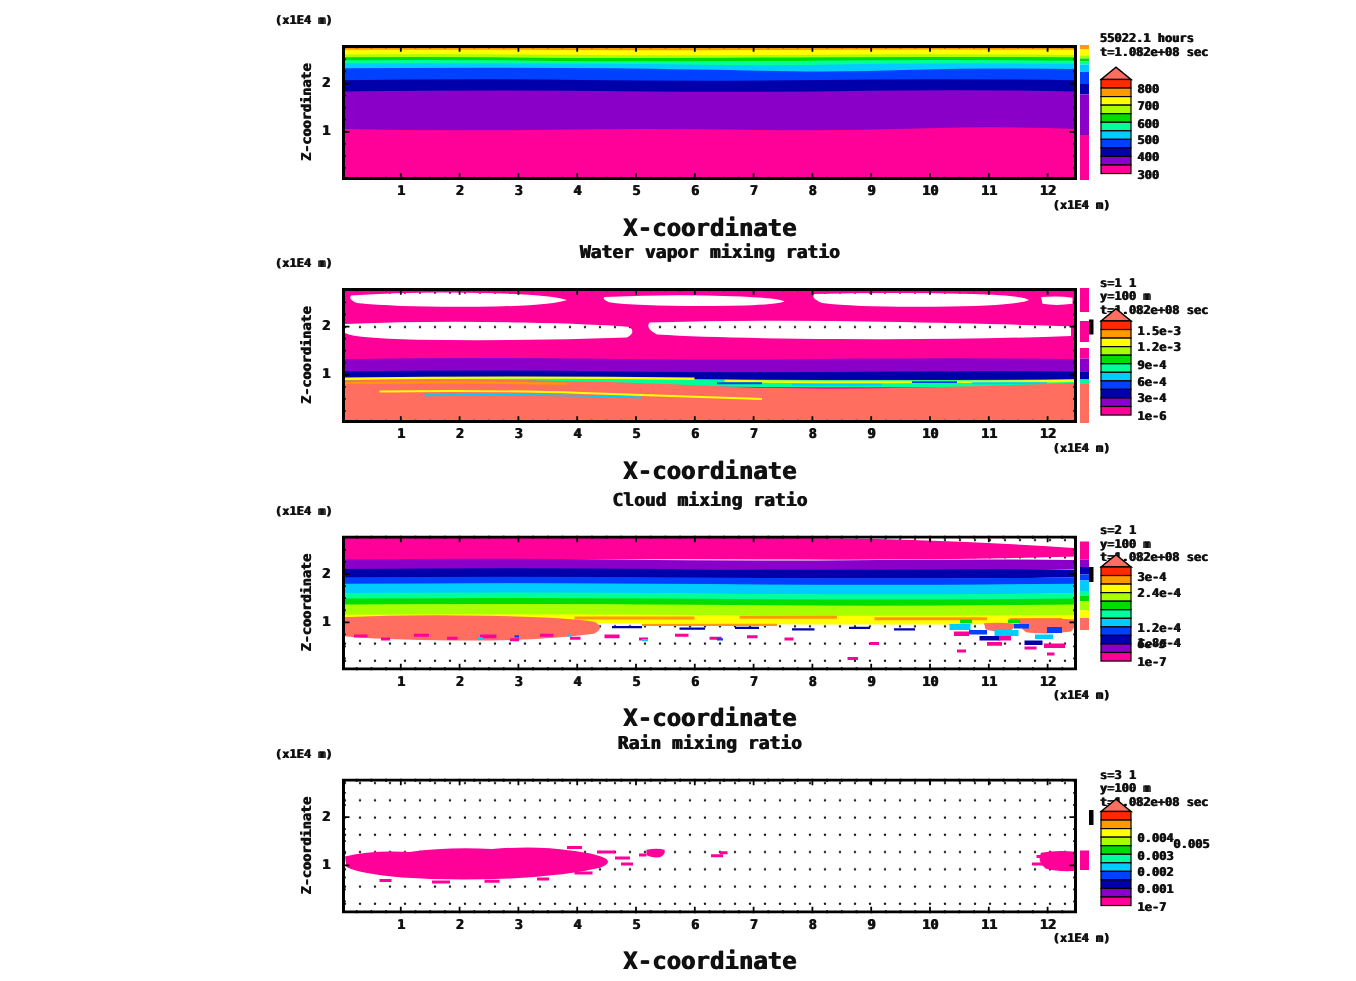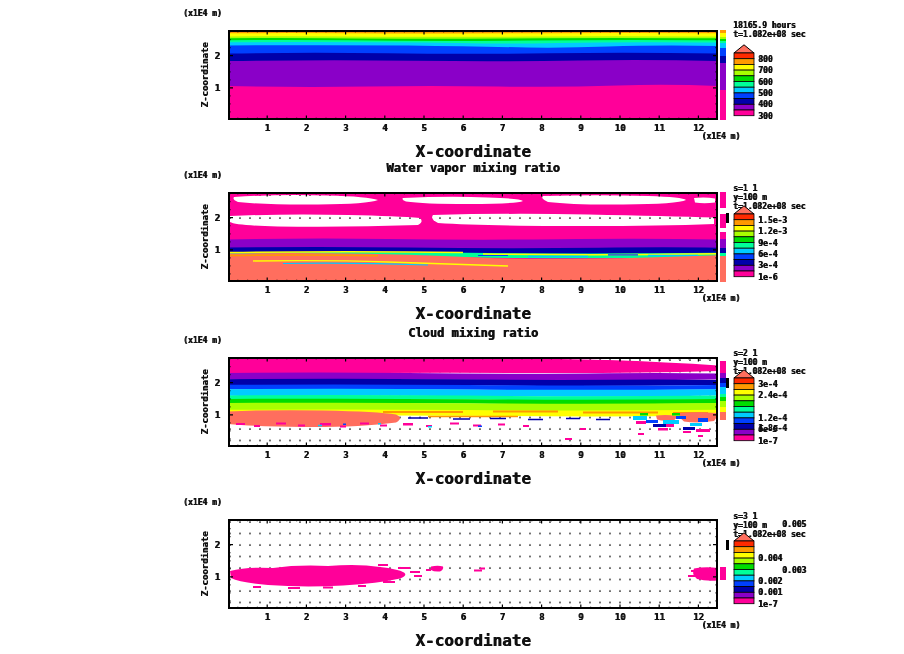--- a/index.html
+++ b/index.html
@@ -155,20 +155,21 @@
     </g>
   </g>
 <g stroke="#000" stroke-width="1.2">
         <path d="M9.8,0 V2.2 M9.8,87.8 V90 M19.6,0 V2.2 M19.6,87.8 V90 M29.4,0 V2.2 M29.4,87.8 V90 M39.2,0 V4.5 M39.2,85.5 V90 M49,0 V2.2 M49,87.8 V90 M58.8,0 V2.2 M58.8,87.8 V90 M68.6,0 V2.2 M68.6,87.8 V90 M78.4,0 V4.5 M78.4,85.5 V90 M88.2,0 V2.2 M88.2,87.8 V90 M98,0 V2.2 M98,87.8 V90 M107.8,0 V2.2 M107.8,87.8 V90 M117.6,0 V4.5 M117.6,85.5 V90 M127.4,0 V2.2 M127.4,87.8 V90 M137.2,0 V2.2 M137.2,87.8 V90 M147,0 V2.2 M147,87.8 V90 M156.8,0 V4.5 M156.8,85.5 V90 M166.6,0 V2.2 M166.6,87.8 V90 M176.4,0 V2.2 M176.4,87.8 V90 M186.2,0 V2.2 M186.2,87.8 V90 M196,0 V4.5 M196,85.5 V90 M205.8,0 V2.2 M205.8,87.8 V90 M215.6,0 V2.2 M215.6,87.8 V90 M225.4,0 V2.2 M225.4,87.8 V90 M235.2,0 V4.5 M235.2,85.5 V90 M245,0 V2.2 M245,87.8 V90 M254.8,0 V2.2 M254.8,87.8 V90 M264.6,0 V2.2 M264.6,87.8 V90 M274.4,0 V4.5 M274.4,85.5 V90 M284.2,0 V2.2 M284.2,87.8 V90 M294,0 V2.2 M294,87.8 V90 M303.8,0 V2.2 M303.8,87.8 V90 M313.6,0 V4.5 M313.6,85.5 V90 M323.4,0 V2.2 M323.4,87.8 V90 M333.2,0 V2.2 M333.2,87.8 V90 M343,0 V2.2 M343,87.8 V90 M352.8,0 V4.5 M352.8,85.5 V90 M362.6,0 V2.2 M362.6,87.8 V90 M372.4,0 V2.2 M372.4,87.8 V90 M382.2,0 V2.2 M382.2,87.8 V90 M392,0 V4.5 M392,85.5 V90 M401.8,0 V2.2 M401.8,87.8 V90 M411.6,0 V2.2 M411.6,87.8 V90 M421.4,0 V2.2 M421.4,87.8 V90 M431.2,0 V4.5 M431.2,85.5 V90 M441,0 V2.2 M441,87.8 V90 M450.8,0 V2.2 M450.8,87.8 V90 M460.6,0 V2.2 M460.6,87.8 V90 M470.4,0 V4.5 M470.4,85.5 V90 M480.2,0 V2.2 M480.2,87.8 V90 M0,81.96428571428571 H2.5 M487.5,81.96428571428571 H490 M0,73.92857142857143 H2.5 M487.5,73.92857142857143 H490 M0,65.89285714285714 H2.5 M487.5,65.89285714285714 H490 M0,57.857142857142854 H5 M485,57.857142857142854 H490 M0,49.82142857142857 H2.5 M487.5,49.82142857142857 H490 M0,41.78571428571428 H2.5 M487.5,41.78571428571428 H490 M0,33.74999999999999 H2.5 M487.5,33.74999999999999 H490 M0,25.714285714285708 H5 M485,25.714285714285708 H490 M0,17.678571428571416 H2.5 M487.5,17.678571428571416 H490 M0,9.642857142857139 H2.5 M487.5,9.642857142857139 H490 M0,1.607142857142847 H2.5 M487.5,1.607142857142847 H490 "></path>
       </g>
       <rect x="1" y="1" width="488" height="88" fill="none" stroke="#000" stroke-width="2"></rect>
     </svg>
 <div class="xunit ds" style="top:459px">(x1E4 m)</div>
 <div class="xlab ds" style="top:469px">X-coordinate</div>
 
+<div class="title ds" style="top:488px">Rain mixing ratio</div>
 <div class="yunit ds" style="top:498px">(x1E4 m)</div>
 <div class="ylab ds" style="top:559px">Z-coordinate</div>
 <svg class="plot" style="top:519px" viewBox="0 0 490 90" preserveAspectRatio="none">
   <g>
     <rect width="490" height="90" fill="url(#dots)"></rect>
     <path d="M2,52 Q20,47.5 45,49 Q70,45.5 100,47 Q130,44.5 152,48 Q170,50 176,53.5 Q180,56.5 172,59.5 Q150,64.5 115,66.5 Q75,68.5 40,66 Q12,63.5 3,59 Z" fill="#FF0099"></path>
     <g>
       <rect x="150" y="45" width="10" height="2" fill="#FF0099"></rect>
       <rect x="170" y="48" width="12" height="2" fill="#FF0099"></rect>
       <rect x="182" y="52" width="10" height="2" fill="#FF0099"></rect>
@@ -203,21 +204,21 @@
     <div class="xtick ds" style="left: 451.2px; top: 123px;">6</div>
     <div class="xtick ds" style="left: 490.4px; top: 123px;">7</div>
     <div class="xtick ds" style="left: 529.6px; top: 123px;">8</div>
     <div class="xtick ds" style="left: 568.8px; top: 123px;">9</div>
     <div class="xtick ds" style="left: 608px; top: 123px;">10</div>
     <div class="xtick ds" style="left: 647.2px; top: 123px;">11</div>
     <div class="xtick ds" style="left: 686.4px; top: 123px;">12</div>
     <div class="ytickl ds" style="top: 82.8571px;">1</div>
     <div class="ytickl ds" style="top: 50.7143px;">2</div>
     <div class="lhead" style="top: 21px;">
-      <div class="ds">18165.9 hours</div>
+      <div class="ds">55022.1 hours</div>
       <div class="ds">t=1.082e+08 sec</div>
     </div>
     <svg width="24" height="73.7" class="legend" style="top: 44px;">
       <polygon points="1,9 21,9 11,0.8" fill="#FF6E5E" stroke="#000" stroke-width="1"></polygon>
       <rect x="1" y="9" width="20" height="5.7" fill="#FF2A00" stroke="#000" stroke-width="0.8"></rect>
       <rect x="1" y="14.7" width="20" height="5.7" fill="#FF9900" stroke="#000" stroke-width="0.8"></rect>
       <rect x="1" y="20.4" width="20" height="5.7" fill="#FFFF00" stroke="#000" stroke-width="0.8"></rect>
       <rect x="1" y="26.1" width="20" height="5.7" fill="#A8FF00" stroke="#000" stroke-width="0.8"></rect>
       <rect x="1" y="31.8" width="20" height="5.7" fill="#00DD00" stroke="#000" stroke-width="0.8"></rect>
       <rect x="1" y="37.5" width="20" height="5.7" fill="#00FF99" stroke="#000" stroke-width="0.8"></rect>
@@ -379,23 +380,23 @@
       <rect x="1" y="37.5" width="20" height="5.7" fill="#00FF99" stroke="#000" stroke-width="0.8"></rect>
       <rect x="1" y="43.2" width="20" height="5.7" fill="#00CCFF" stroke="#000" stroke-width="0.8"></rect>
       <rect x="1" y="48.9" width="20" height="5.7" fill="#0040FF" stroke="#000" stroke-width="0.8"></rect>
       <rect x="1" y="54.6" width="20" height="5.7" fill="#0000AA" stroke="#000" stroke-width="0.8"></rect>
       <rect x="1" y="60.300000000000004" width="20" height="5.7" fill="#8A00C8" stroke="#000" stroke-width="0.8"></rect>
       <rect x="1" y="66" width="20" height="5.7" fill="#FF0099" stroke="#000" stroke-width="0.8"></rect>
     </svg>
     <div class="cbl ds" style="top: 599.7px;">1e-7</div>
     <div class="cbl ds" style="top: 588.3px;">0.001</div>
     <div class="cbl ds" style="top: 576.9px;">0.002</div>
-    <div class="cbl ds" style="top: 565.5px; margin-left: 24px;">0.003</div>
+    <div class="cbl ds" style="top: 565.5px;">0.003</div>
     <div class="cbl ds" style="top: 554.1px;">0.004</div>
-    <div class="cbl ds" style="top: 520px; padding-left: 24px;">0.005</div>
+    <div class="cbl ds" style="top: 558px; padding-left: 24px;">0.005</div>
     <div class="strip" style="top: 519px;">
       <div style="height: 48px; background: rgb(255, 255, 255);"></div>
       <div style="height: 13px; background: rgb(255, 0, 153);"></div>
       <div style="height: 29px; background: rgb(255, 255, 255);"></div>
     </div>
     <div class="blackmark" style="top: 539.714px;"></div>
 
 </div>
 
 </body></html>

